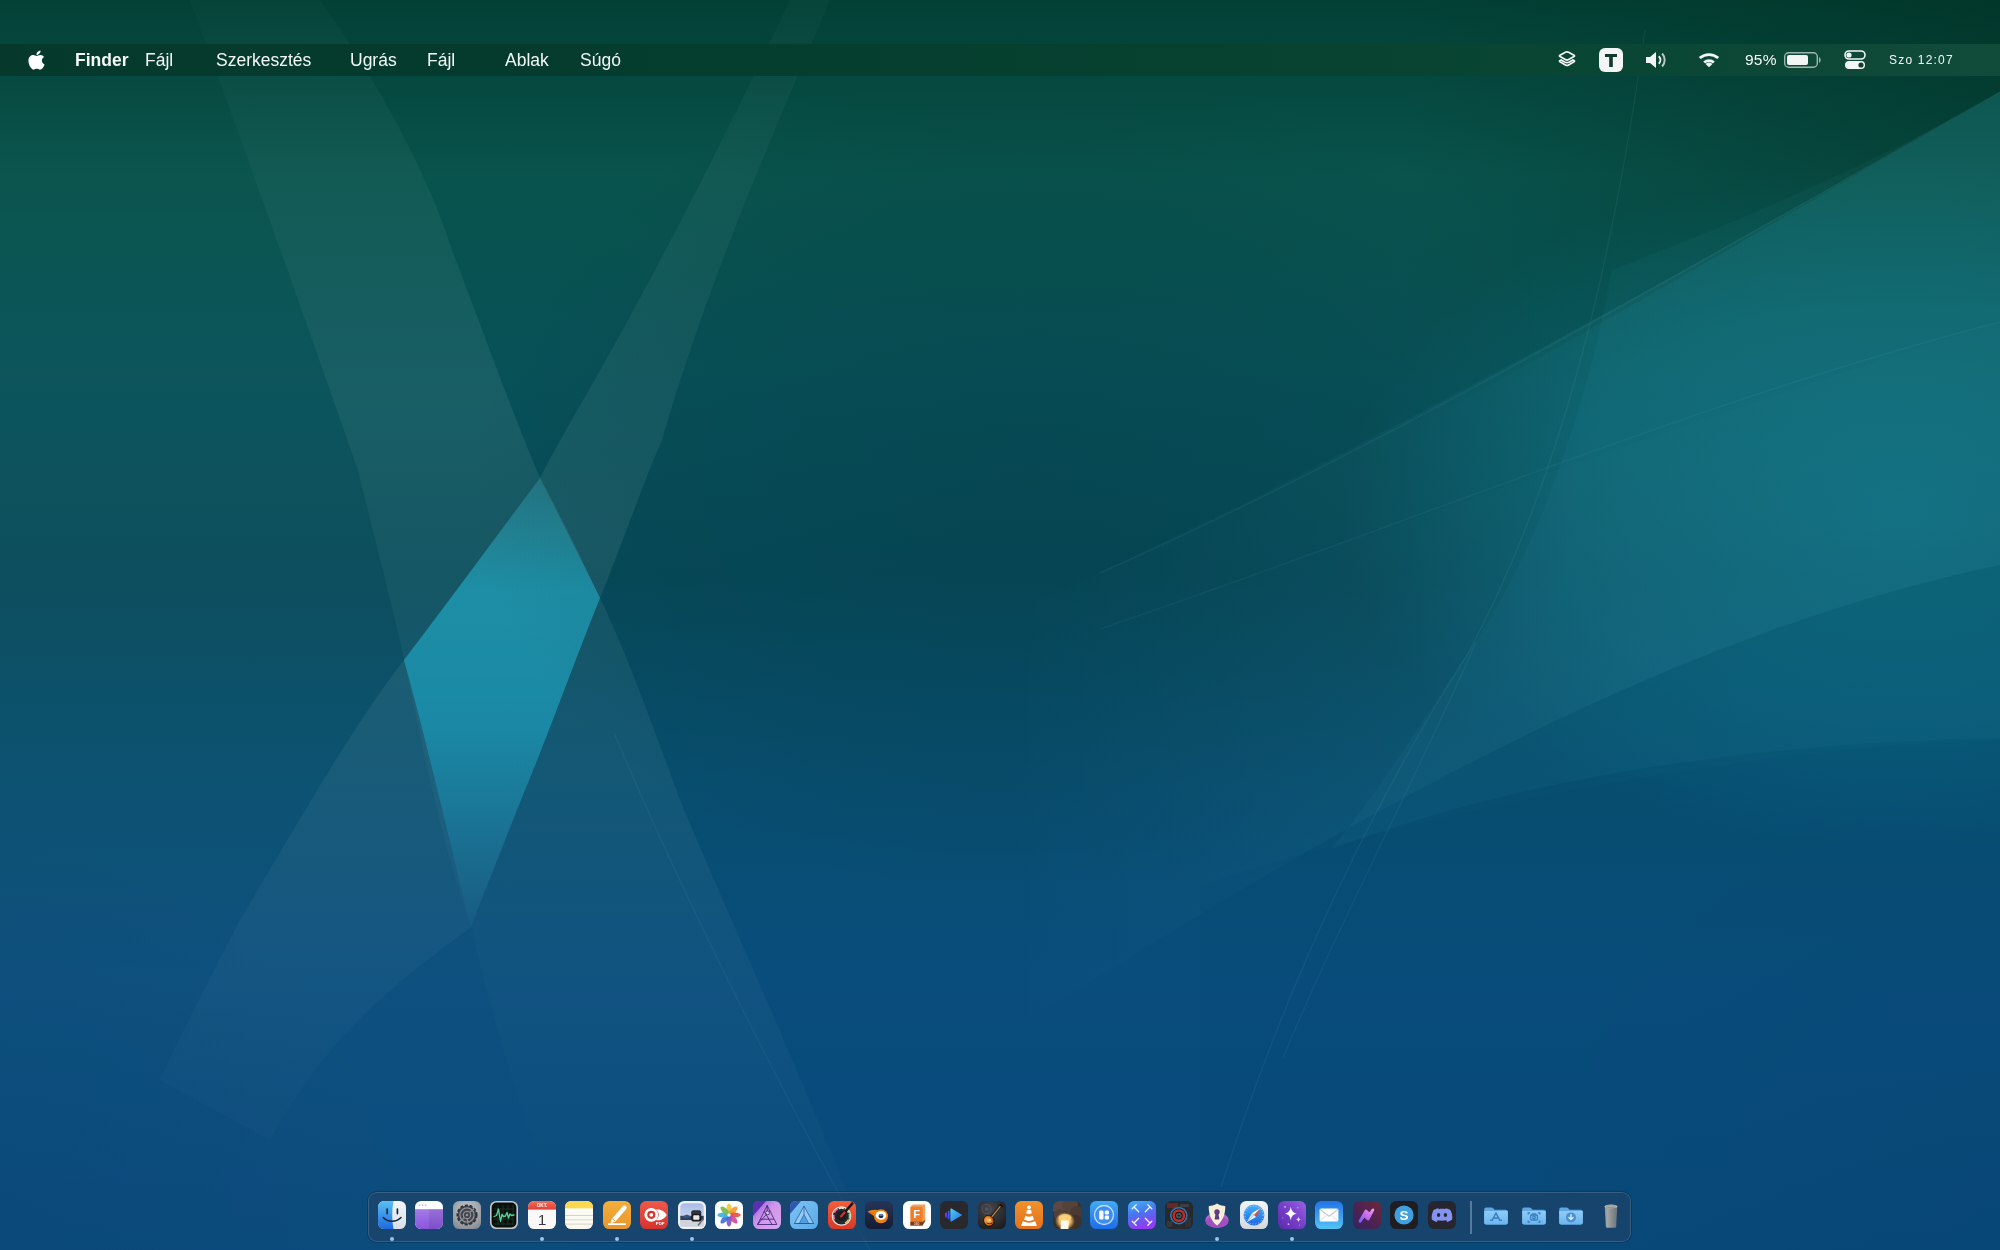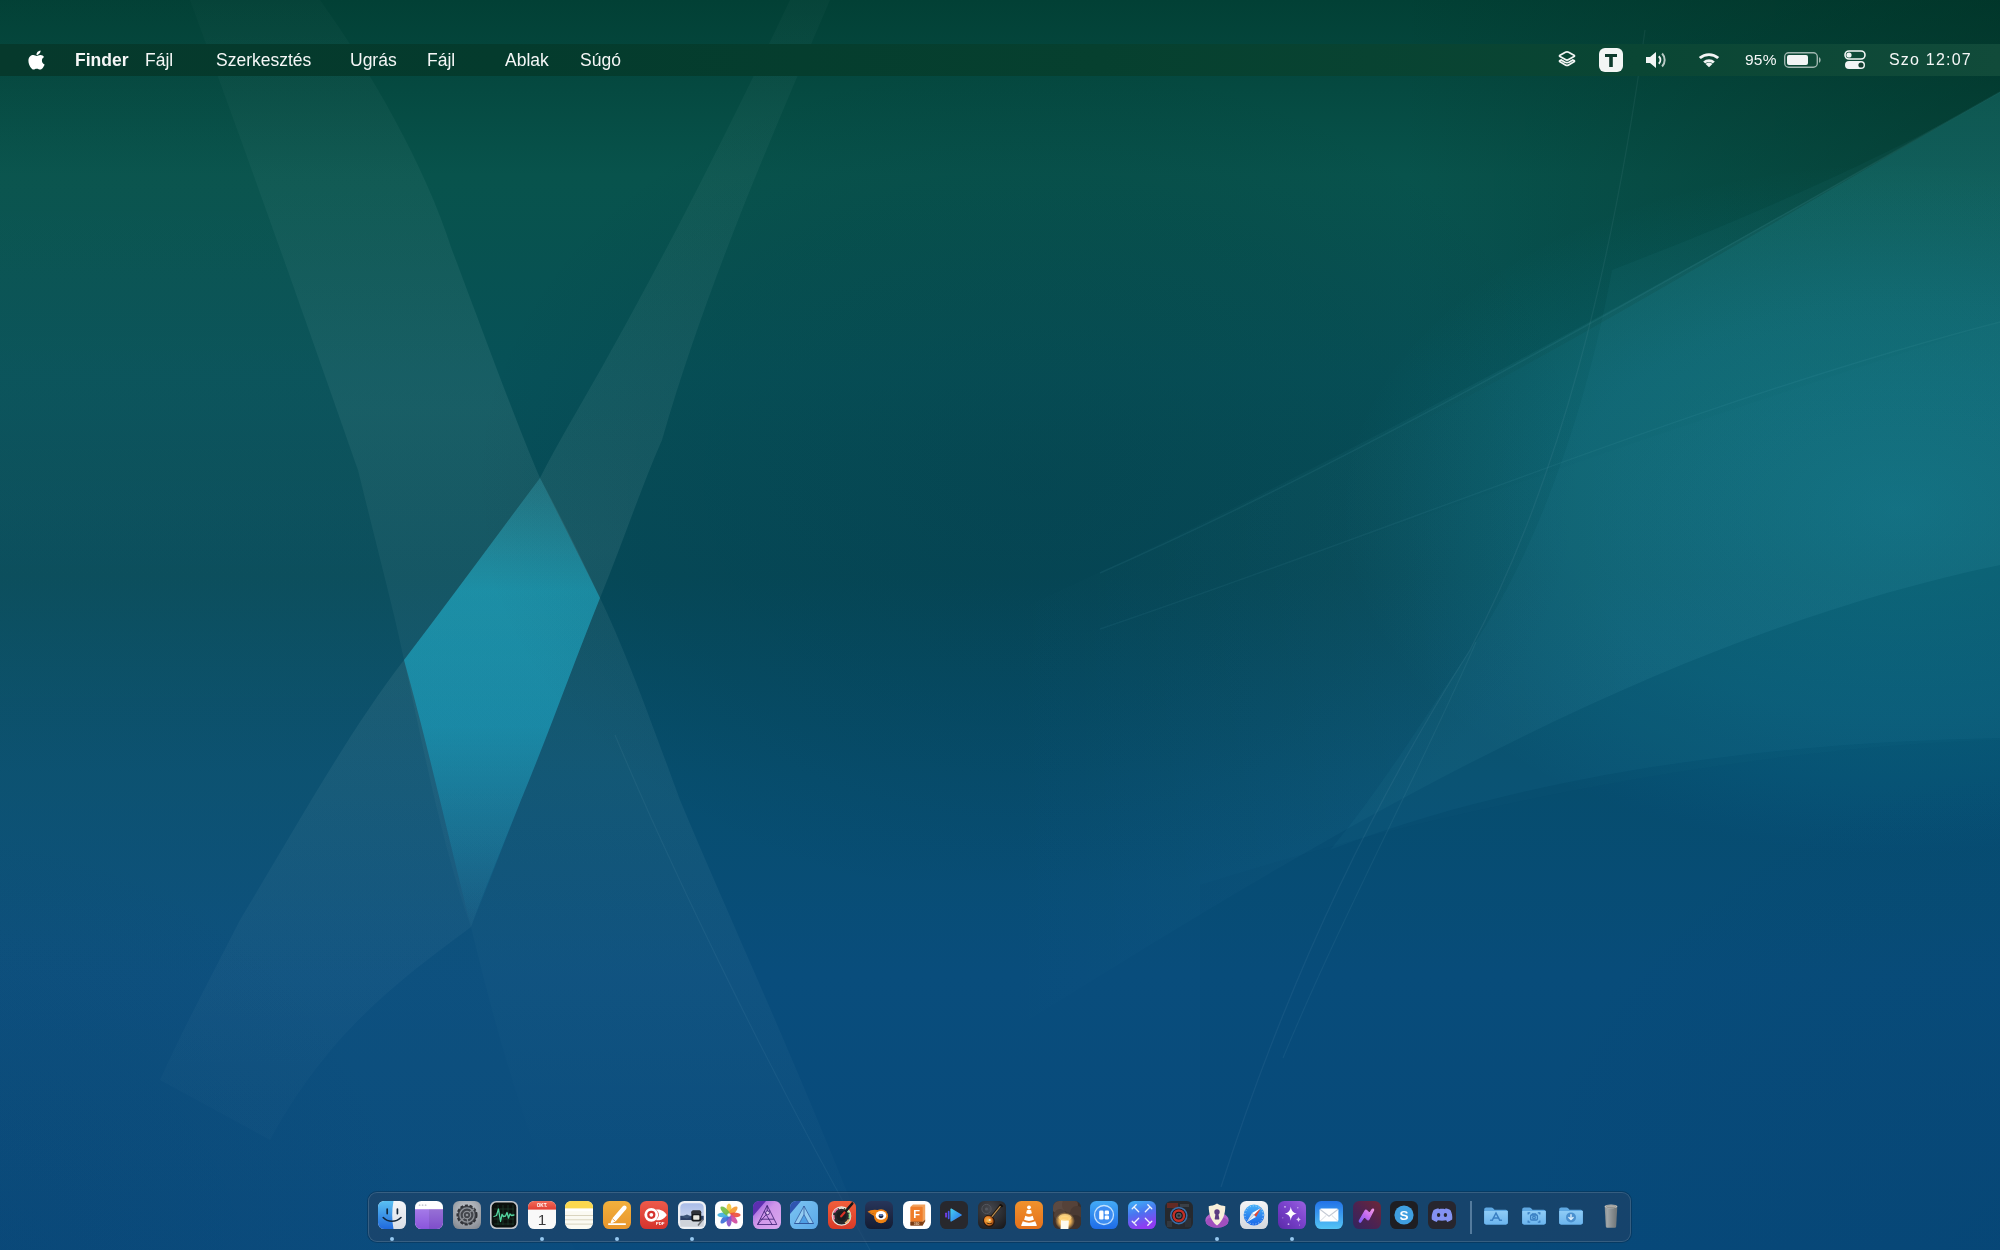--- a/index.html
+++ b/index.html
@@ -149,21 +149,21 @@
       <path d="M35 5 a3.5 3.5 0 0 1 0 6 Z" fill="rgba(255,255,255,0.6)"></path>
     </svg>
 <svg style="position:absolute;left:1844px;top:6px" width="22" height="20" viewBox="0 0 22 20">
       <g fill="rgba(255,255,255,0.95)">
         <rect x="1" y="1" width="20" height="8" rx="4" fill="none" stroke="rgba(255,255,255,0.95)" stroke-width="1.6"></rect>
         <circle cx="5" cy="5" r="2.6"></circle>
         <rect x="1" y="11" width="20" height="8" rx="4"></rect>
         <circle cx="17" cy="15" r="2.6" fill="#123c2e"></circle>
       </g>
     </svg>
-<span class="mi" style="left:1889px;font-size:16px;letter-spacing:1.2px">Szo 12:07</span>
+<span class="mi" style="left:1889px;font-size:12px;letter-spacing:1.2px">Szo 12:07</span>
 </div>
 
 <div id="dock">
 <svg width="0" height="0" style="position:absolute">
       <defs>
 <clipPath id="rr">
           <rect x="0" y="0" width="28" height="28" rx="6.3"></rect>
         </clipPath>
 <linearGradient id="finL" x1="0" y1="0" x2="0" y2="1">
           <stop offset="0" stop-color="#59c0f2"></stop>

